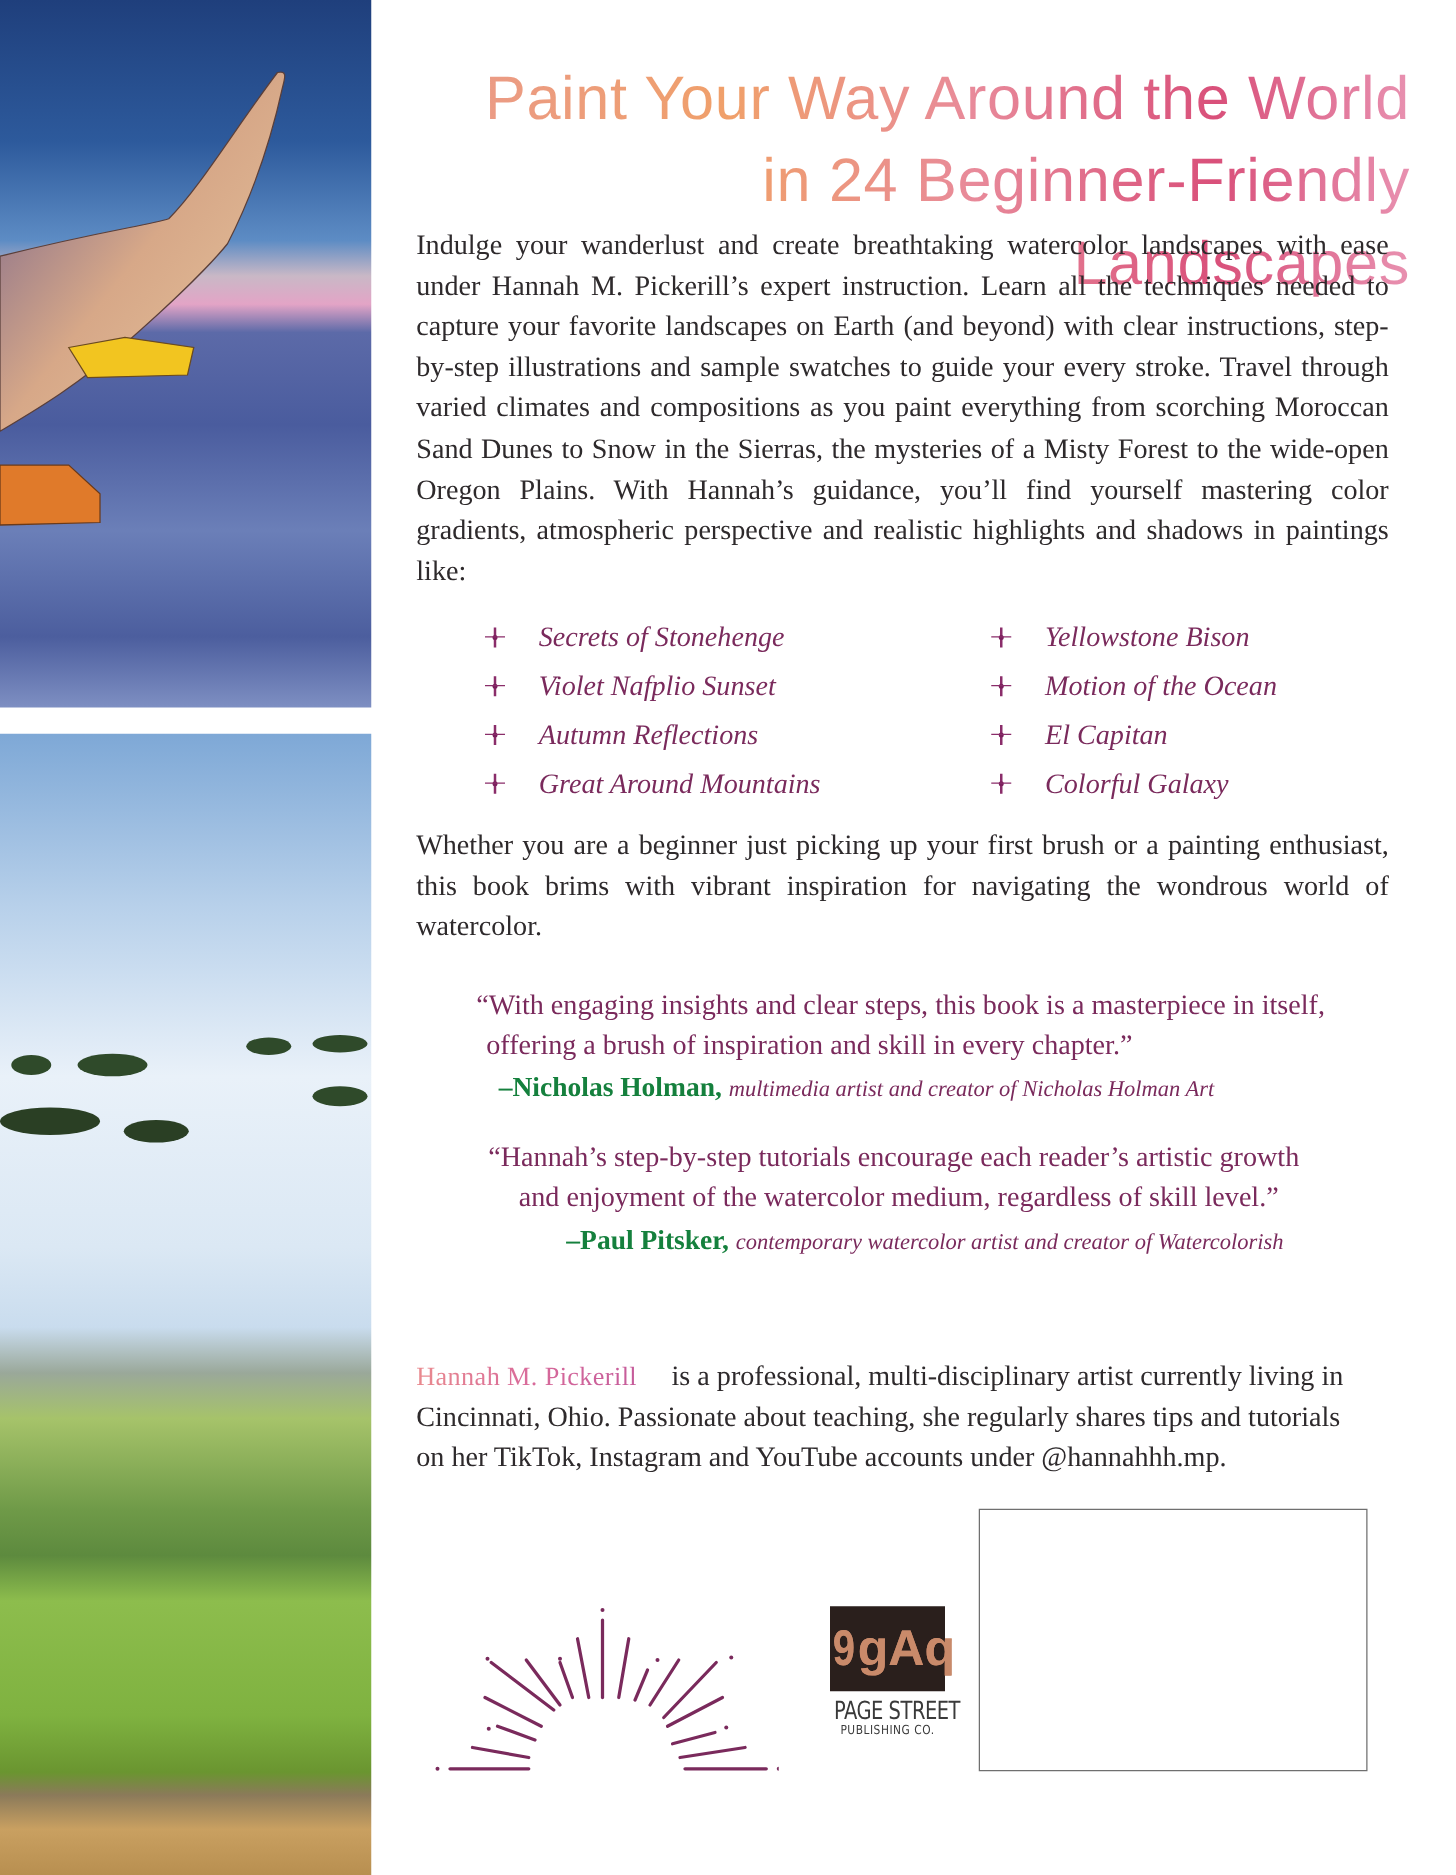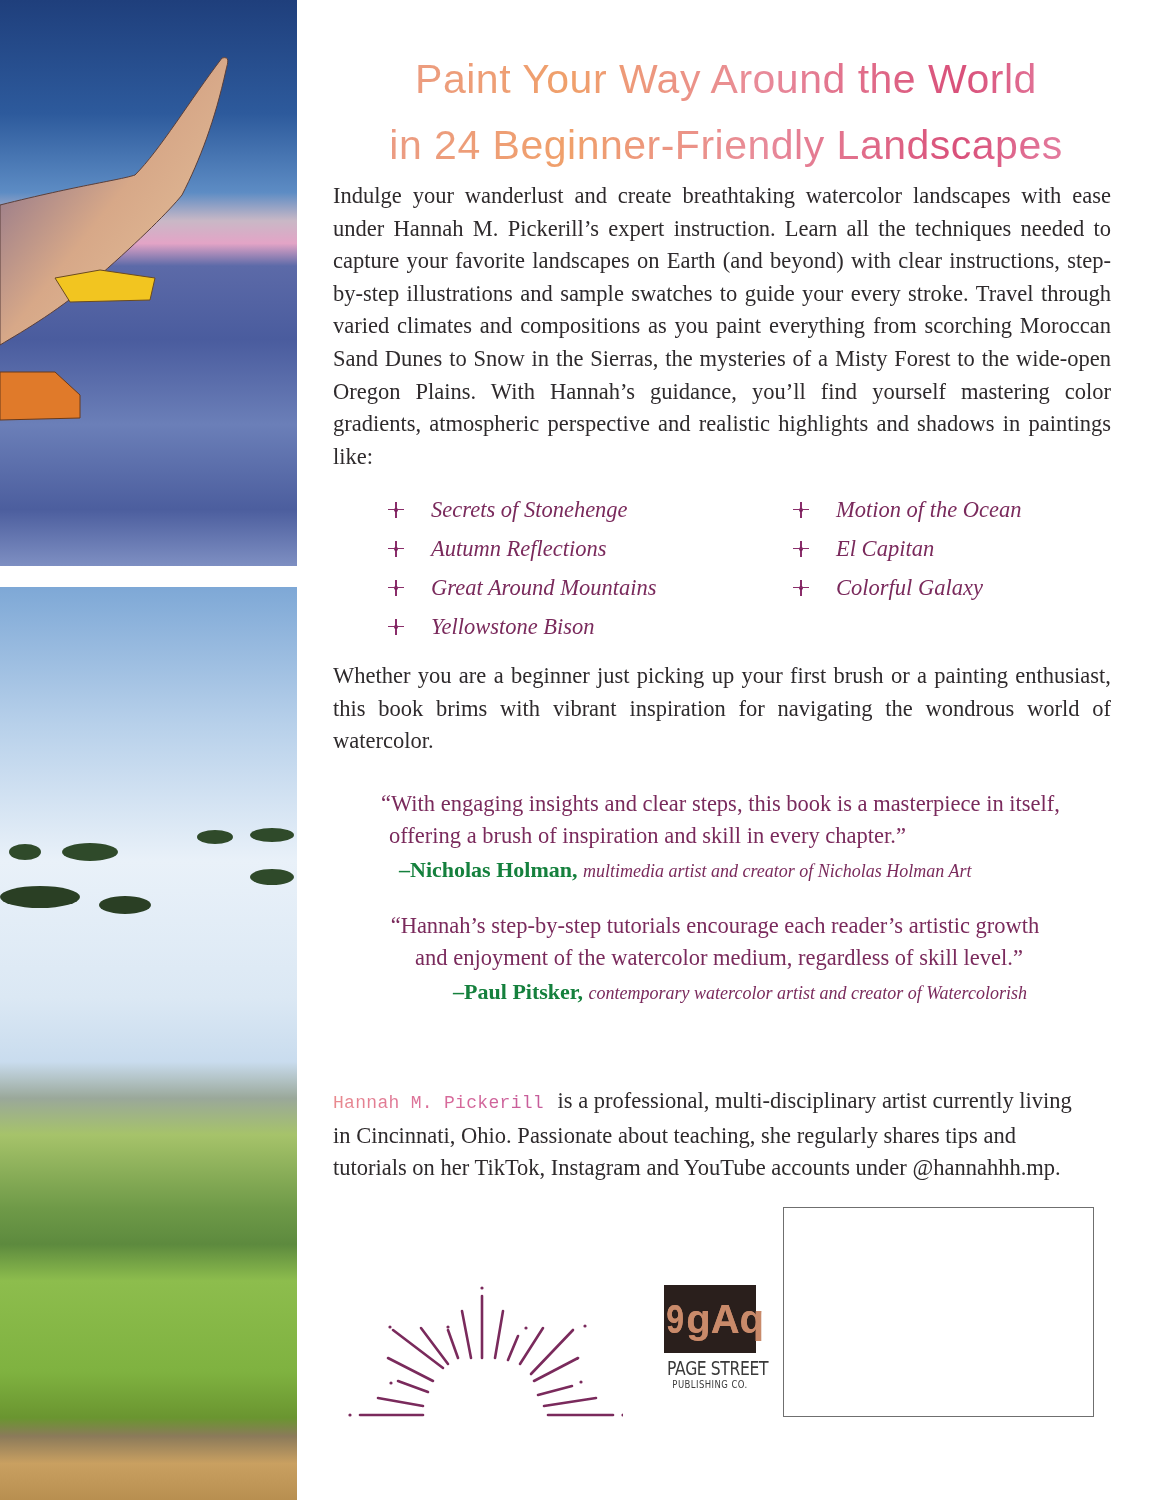--- a/index.html
+++ b/index.html
@@ -9,22 +9,22 @@
   
   .painting { position: absolute; left: 0; width: 297px; overflow: hidden; }
   #painting-top { top: 0; height: 566px;
     background: linear-gradient(180deg, #1f3f7c 0%, #2d5a9c 20%, #5d8cc4 34%, #c9b8c6 39%, #e3a4c6 43%, #5c6aa8 47%, #4a5c9e 60%, #6b7fb8 75%, #4c5e9e 90%, #7e8fc2 100%); }
   #painting-bottom { top: 587px; height: 913px;
     background: linear-gradient(180deg, #7ea8d6 0%, #b7d0ea 15%, #e9f1f9 30%, #dbe8f4 45%, #c9dcee 52%, #9aa89a 56%, #a6c36a 60%, #6f9a48 68%, #5d8a3e 72%, #8dbd4d 76%, #7fb240 86%, #6a9530 91%, #8b7a5a 93%, #c9a061 96%, #b88f50 100%); }
 
   
   .main { position: absolute; left: 333px; top: 0; width: 778px; }
 
-  .headline { position: absolute; left: 4px; top: 46px; width: 778px; text-align: center;
-    font-family: "Liberation Sans", "DejaVu Sans", sans-serif; font-size: 41px; line-height: 66px;
+  .headline { position: absolute; left: 17px; top: 46px; width: 778px; text-align: right;
+    font-family: "Liberation Sans", "DejaVu Sans", sans-serif; font-size: 49px; line-height: 66px;
     letter-spacing: 0.5px; font-weight: normal; margin: 0;
     background: linear-gradient(90deg, #ea9a8a 0%, #f0a06a 30%, #e88a9a 55%, #d9507a 80%, #e891b0 100%);
     -webkit-background-clip: text; background-clip: text; color: transparent; }
 
   .body-text { position: absolute; left: 0; width: 778px; font-size: 22.5px; line-height: 32.6px;
     text-align: justify; color: #2e2a2c; margin: 0; }
   #intro { top: 180px; }
   #outro { top: 660px; }
 
   .paintings-list { position: absolute; top: 490px; left: 55px; width: 700px; display: grid;
@@ -41,22 +41,22 @@
   .quote .quote-body { padding-left: 8px; text-indent: -8px; }
   .quote .attribution { margin-top: 2px; padding-left: 18px; font-size: 22px; }
   .quote .attribution .name { font-weight: bold; color: #15803d; }
   .quote .attribution .role { font-style: italic; font-size: 18px; }
   #quote-1 { top: 788px; }
   #quote-1 .quote-body { width: 680px; }
   #quote-2 { top: 910px; text-align: center; }
   #quote-2 .quote-body { width: 660px; }
 
   .bio { position: absolute; left: 0; top: 1085px; width: 760px; font-size: 22.5px; line-height: 32.5px; color: #2e2a2c; margin: 0; }
-  .bio .author-name { font-family: Liberation Mono, monospace; font-size: 18px; letter-spacing: 0.3px;
-    background: linear-gradient(90deg, #e98a8e, #d96b9a, #c55b9a); -webkit-background-clip: text; background-clip: text; color: transparent; margin-right: 8px; }
+  .bio .author-name { font-family: Liberation Serif, serif; font-size: 21px; letter-spacing: 0.3px;
+    background: linear-gradient(90deg, #e98a8e, #d96b9a, #c55b9a); -webkit-background-clip: text; background-clip: text; color: transparent; margin-right: 22px; }
 
   .barcode-box { position: absolute; left: 783px; top: 1207px; width: 311px; height: 210px; border: 1.5px solid #6f6f6f; box-sizing: border-box; background: #fff; }
 
   .sunrise-logo { position: absolute; left: 338px; top: 1278px; width: 285px; height: 145px; }
 
   .publisher-logo { position: absolute; left: 655px; top: 1285px; width: 110px; height: 130px; text-align: center; }
   .type-blocks { display: flex; height: 68px; width: 92px; margin: 0 auto; background: #2a1f1c; }
   .type-blocks span { flex: 1; display: flex; align-items: center; justify-content: center;
     font-family: "Liberation Sans", "DejaVu Sans", sans-serif; font-weight: bold; font-size: 40px; color: #c98a6a;
     background: linear-gradient(180deg, #d9a084, #a8664a); -webkit-background-clip: text; background-clip: text; }
@@ -101,20 +101,26 @@
   </h1>
 
   <p id="intro" class="body-text">Indulge your wanderlust and create breathtaking watercolor landscapes with ease under Hannah M. Pickerill’s expert instruction. Learn all the techniques needed to capture your favorite landscapes on Earth (and beyond) with clear instructions, step-by-step illustrations and sample swatches to guide your every stroke. Travel through varied climates and compositions as you paint everything from scorching Moroccan Sand Dunes to Snow in the Sierras, the mysteries of a Misty Forest to the wide-open Oregon Plains. With Hannah’s guidance, you’ll find yourself mastering color gradients, atmospheric perspective and realistic highlights and shadows in paintings like:</p>
 
   <ul class="paintings-list">
     <li>
         <span class="sparkle">
           <i></i>
         </span>
         <span>Secrets of Stonehenge</span>
+      </li>
+    <li>
+        <span class="sparkle">
+          <i></i>
+        </span>
+        <span>Violet Nafplio Sunset</span>
       </li>
     <li>
         <span class="sparkle">
           <i></i>
         </span>
         <span>Autumn Reflections</span>
       </li>
     <li>
         <span class="sparkle">
           <i></i>

